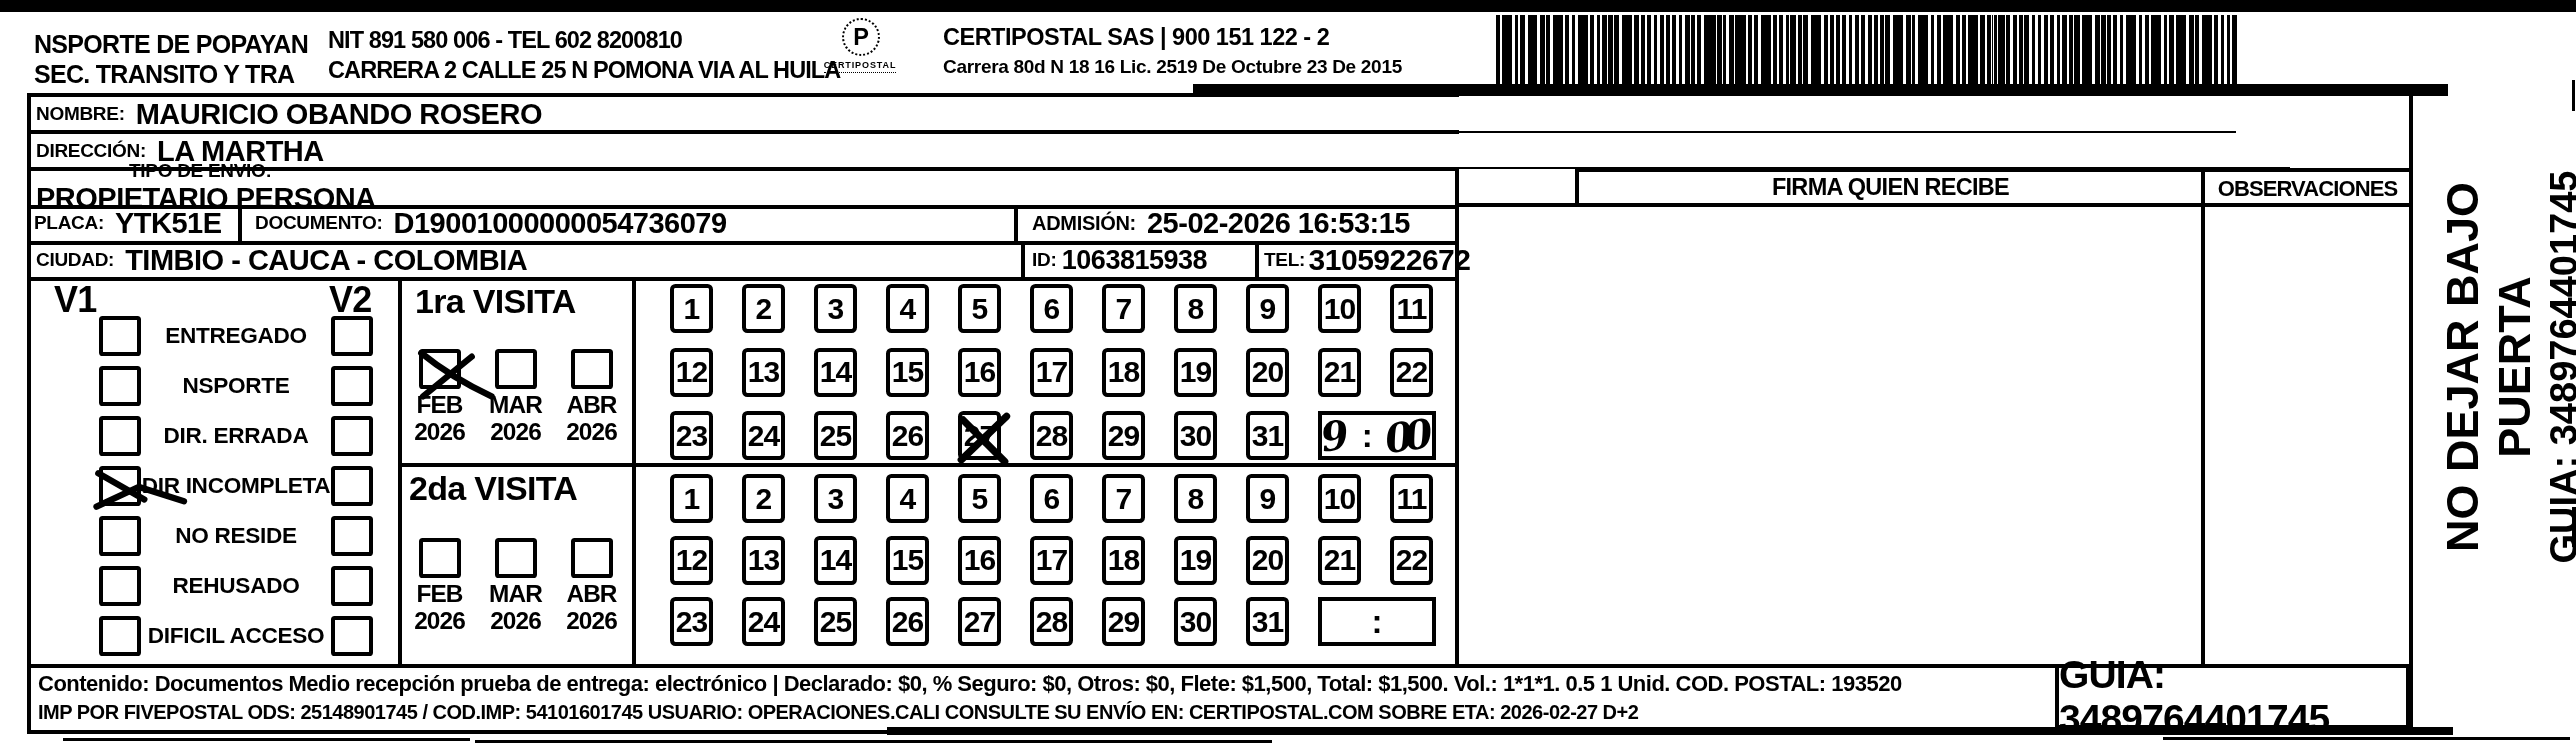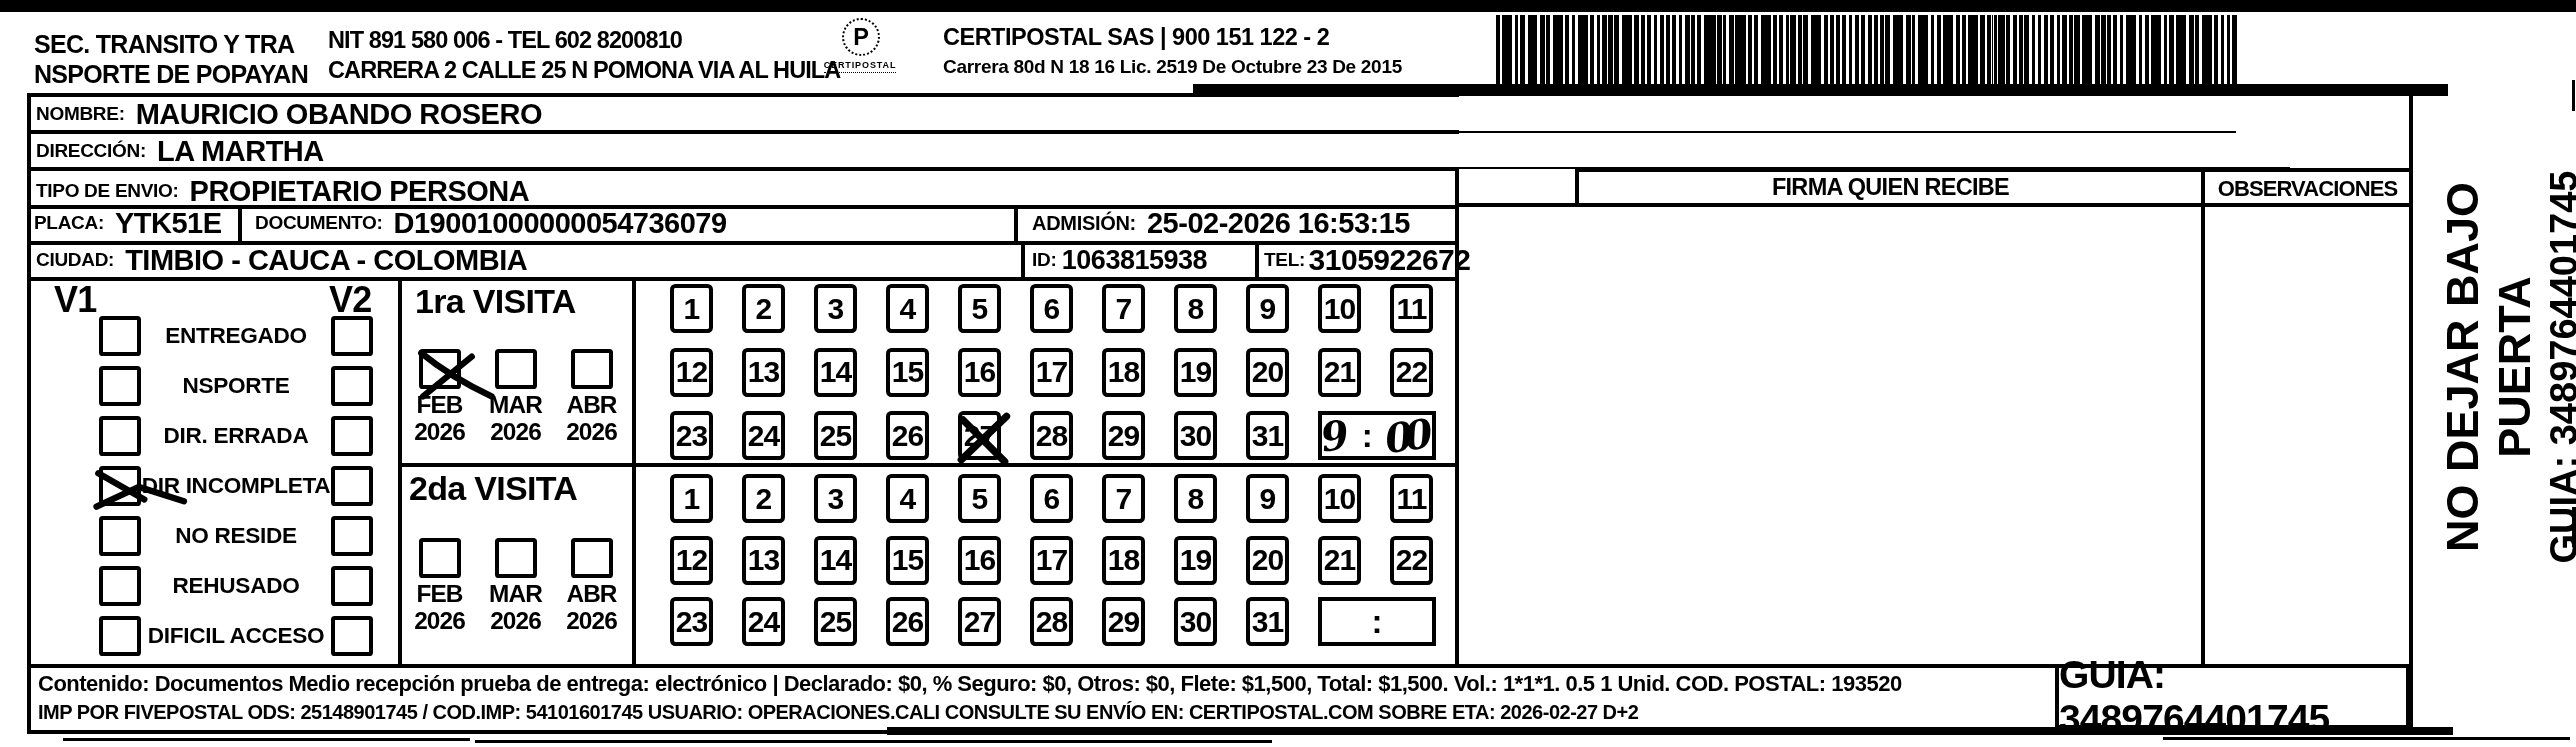--- a/index.html
+++ b/index.html
@@ -49,22 +49,22 @@
     font-weight:700;font-size:39px;letter-spacing:-0.9px;}
 </style>
 </head>
 <body>
 
 <div class="sheet">
 
   <div class="ln" style="left:0;top:0;width:2576px;height:11.8px;"></div>
 
   <div class="t hdr-bold" style="left:34px;top:29px;font-size:25px;line-height:30px;white-space:normal;width:299px;">
+    <div>NSPORTE DE POPAYAN</div>
     <div>SEC. TRANSITO Y TRA</div>
-    <div>NSPORTE DE POPAYAN</div>
   </div>
   <div class="t hdr-bold" style="left:328px;top:25px;font-size:23.5px;line-height:30px;letter-spacing:-0.9px;">
     <div>NIT 891 580 006 - TEL 602 8200810</div>
     <div>CARRERA 2 CALLE 25 N POMONA VIA AL HUILA</div>
   </div>
   <div class="logo-circle">
     <span>P</span>
   </div>
   <div class="t" style="left:811px;top:60px;width:98px;text-align:center;font-size:9px;font-weight:700;letter-spacing:0.9px;">
     <div>CERTIPOSTAL</div>
@@ -93,21 +93,21 @@
   <div class="ln" style="left:1255px;top:243px;width:3.6px;height:36px;"></div>
 
   <div class="frow" style="left:36px;top:97px;height:34px;">
     <span class="flab">NOMBRE:</span>
     <span class="fval">MAURICIO OBANDO ROSERO</span>
   </div>
   <div class="frow" style="left:36px;top:134px;height:34px;">
     <span class="flab">DIRECCIÓN:</span>
     <span class="fval">LA MARTHA</span>
   </div>
-  <div class="frow" style="left:36px;top:174px;height:34px;">
+  <div class="frow" style="left:36px;top:160px;height:34px;flex-direction:column;">
     <span class="flab">TIPO DE ENVIO:</span>
     <span class="fval">PROPIETARIO PERSONA</span>
   </div>
   <div class="frow" style="left:34px;top:206px;height:34px;">
     <span class="flab">PLACA:</span>
     <span class="fval">YTK51E</span>
   </div>
   <div class="frow" style="left:255px;top:206px;height:34px;">
     <span class="flab">DOCUMENTO:</span>
     <span class="fval">D19001000000054736079</span>

